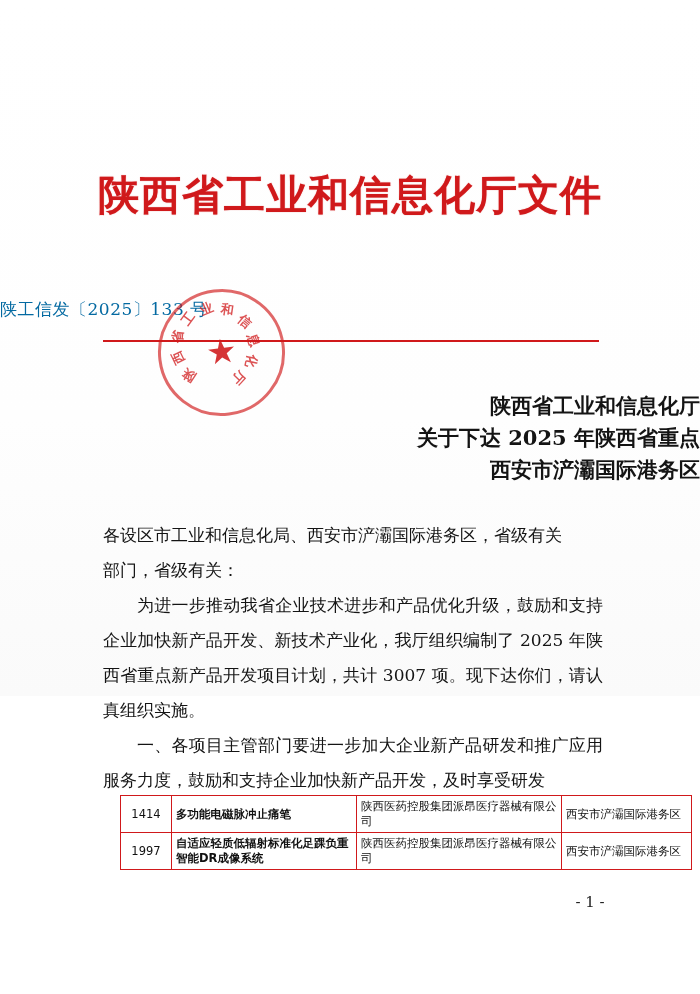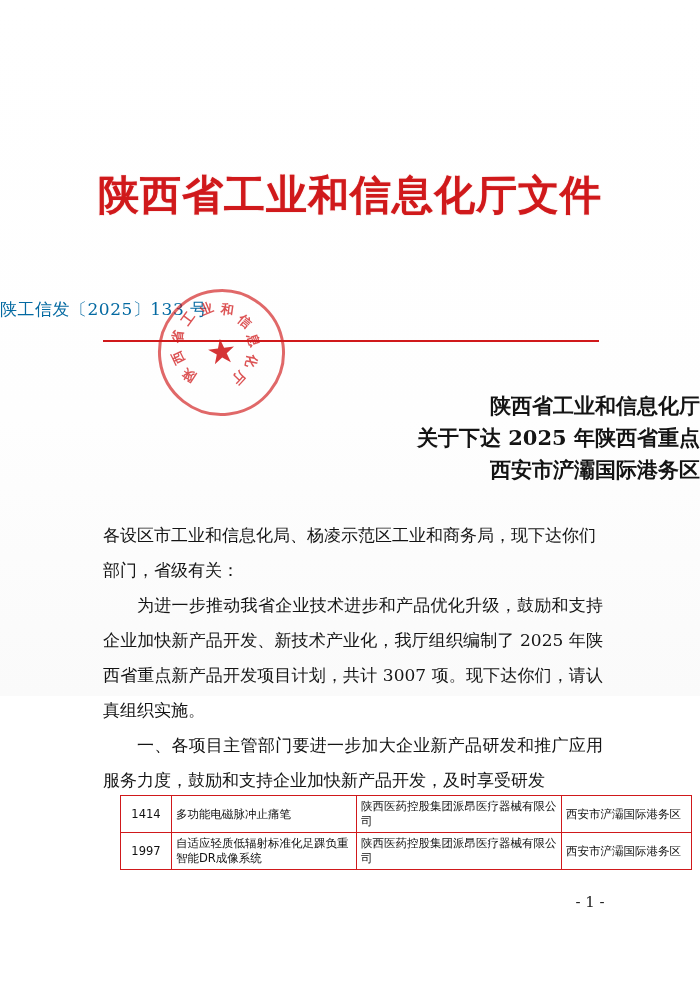--- a/index.html
+++ b/index.html
@@ -160,20 +160,21 @@
     color: #111;
     padding: 3px 4px;
     vertical-align: middle;
   }
   td.c-id {
     width: 42px;
     text-align: center;
   }
   td.c-name {
     width: 176px;
+    font-weight: bold;
   }
   td.c-org {
     width: 196px;
   }
   td.c-area {
     width: 121px;
   }
 
   .page-number {
     position: absolute;
@@ -218,21 +219,21 @@
     <div class="star">★</div>
   </div>
 
   <div class="subject">
     <div>陕西省工业和信息化厅</div>
     <div>关于下达 2025 年陕西省重点</div>
     <div>西安市浐灞国际港务区</div>
   </div>
 
   <div class="body-text">
-    <p>各设区市工业和信息化局、杨凌示范区工业和商务局，现下达你们</p>
+    <p>各设区市工业和信息化局、西安市浐灞国际港务区，省级有关</p>
     <p>部门，省级有关：</p>
     <p class="indent">为进一步推动我省企业技术进步和产品优化升级，鼓励和支持企业加快新产品开发、新技术产业化，我厅组织编制了 2025 年陕西省重点新产品开发项目计划，共计 3007 项。现下达你们，请认真组织实施。</p>
     <p class="indent">一、各项目主管部门要进一步加大企业新产品研发和推广应用服务力度，鼓励和支持企业加快新产品开发，及时享受研发</p>
   </div>
 
   <div class="table-wrap">
     <table class="list">
       <tbody>
         <tr>
           <td class="c-id">1414</td>

